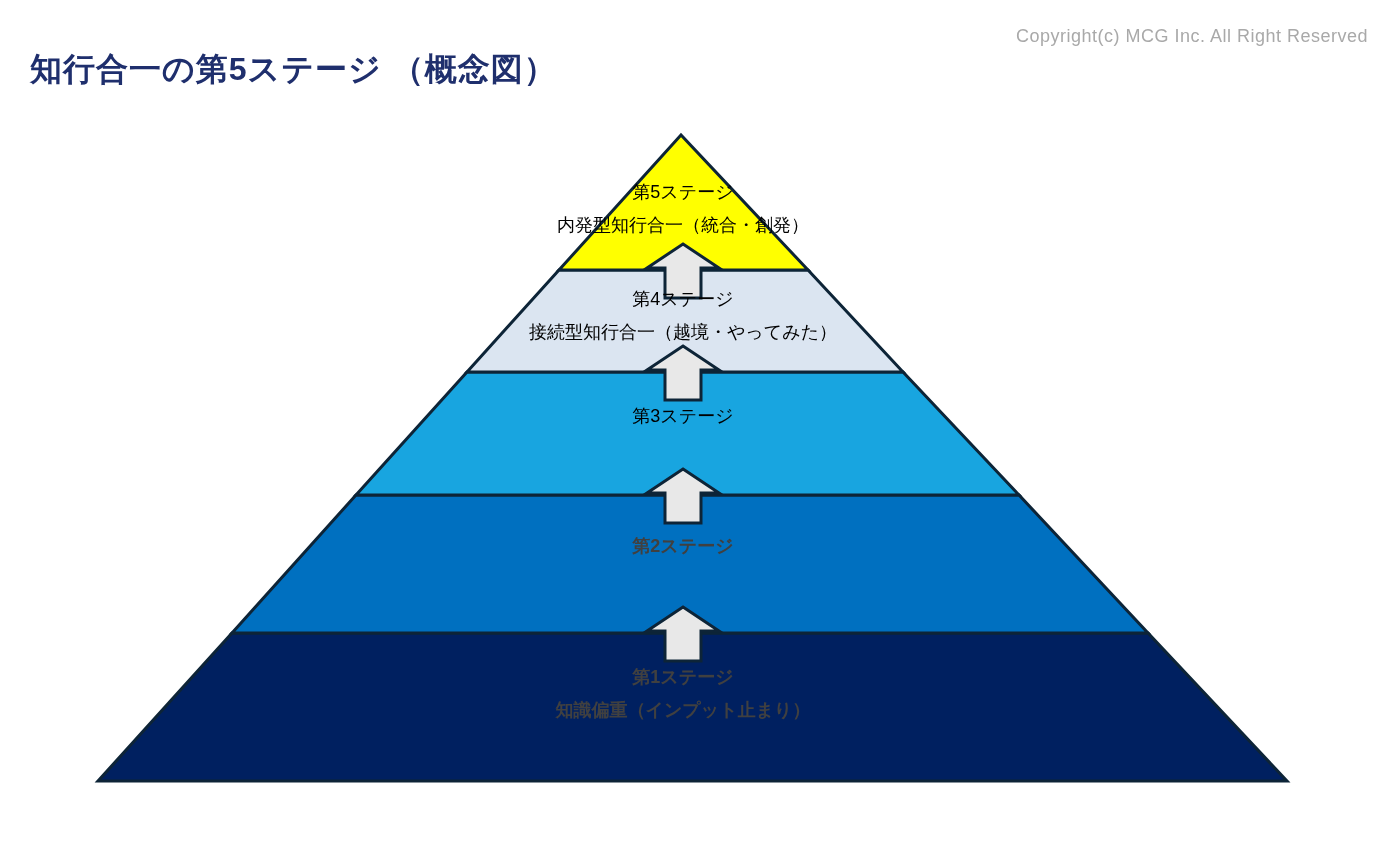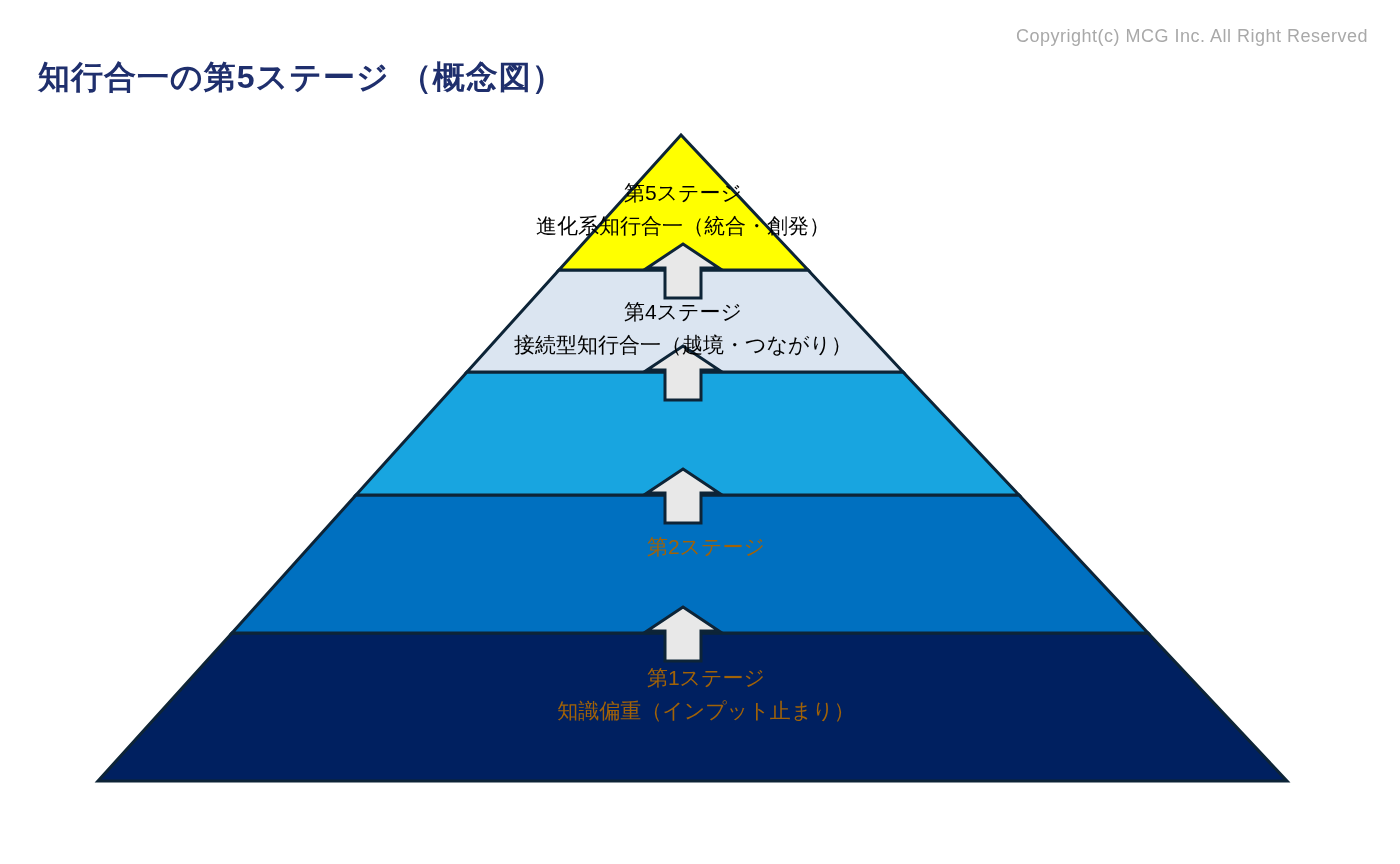--- a/index.html
+++ b/index.html
@@ -22,21 +22,21 @@
     top: 26px;
     right: 32px;
     font-size: 18px;
     color: #a9a9a9;
     letter-spacing: 0.5px;
   }
   .title {
     position: absolute;
     top: 48px;
     left: 30px;
-    margin: 8px;
+    margin: 0;
     font-size: 32px;
     font-weight: 800;
     color: #1f2f6d;
     letter-spacing: 1px;
   }
   .diagram-svg {
     position: absolute;
     top: 0;
     left: 0;
   }
@@ -48,27 +48,27 @@
   .arrow {
     stroke: #0d2437;
     stroke-width: 3;
     stroke-linejoin: miter;
   }
   .level-text {
     position: absolute;
     left: 0;
     width: 1366px;
     text-align: center;
-    font-size: 21px;
+    font-size: 18px;
     line-height: 33px;
     white-space: nowrap;
     pointer-events: none;
   }
   .level-text.dark { color: #000000; font-weight: 500; }
-  .level-text.light { color: #a16207; font-weight: 400; margin-left: 23px; }
+  .level-text.light { color: #404040; font-weight: 700; }
 </style>
 </head>
 <body>
 
 <div class="canvas">
 
   <div class="copyright">Copyright(c) MCG Inc. All Right Reserved</div>
 
   <h1 class="title">知行合一の第5ステージ （概念図）</h1>
 
@@ -88,29 +88,30 @@
 
     <path class="arrow" d="M683,346 L719,370 L701,370 L701,400 L665,400 L665,370 L647,370 Z" fill="#e8e8e8"></path>
 
     <path class="arrow" d="M683,469 L719,493 L701,493 L701,523 L665,523 L665,493 L647,493 Z" fill="#e8e8e8"></path>
 
     <path class="arrow" d="M683,607 L719,631 L701,631 L701,661 L665,661 L665,631 L647,631 Z" fill="#e8e8e8"></path>
   </svg>
 
   <div class="level-text dark" style="top:176px">
     <div>第5ステージ</div>
-    <div>進化系知行合一（統合・創発）</div>
+    <div>内発型知行合一（統合・創発）</div>
   </div>
 
-  <div class="level-text dark" style="top:295px">
+  <div class="level-text dark" style="top:283px">
     <div>第4ステージ</div>
-    <div>接続型知行合一（越境・つながり）</div>
+    <div>接続型知行合一（越境・やってみた）</div>
   </div>
 
   <div class="level-text dark" style="top:400px">
+    <div>第3ステージ</div>
   </div>
 
   <div class="level-text light" style="top:530px">
     <div>第2ステージ</div>
   </div>
 
   <div class="level-text light" style="top:661px">
     <div>第1ステージ</div>
     <div>知識偏重（インプット止まり）</div>
   </div>

